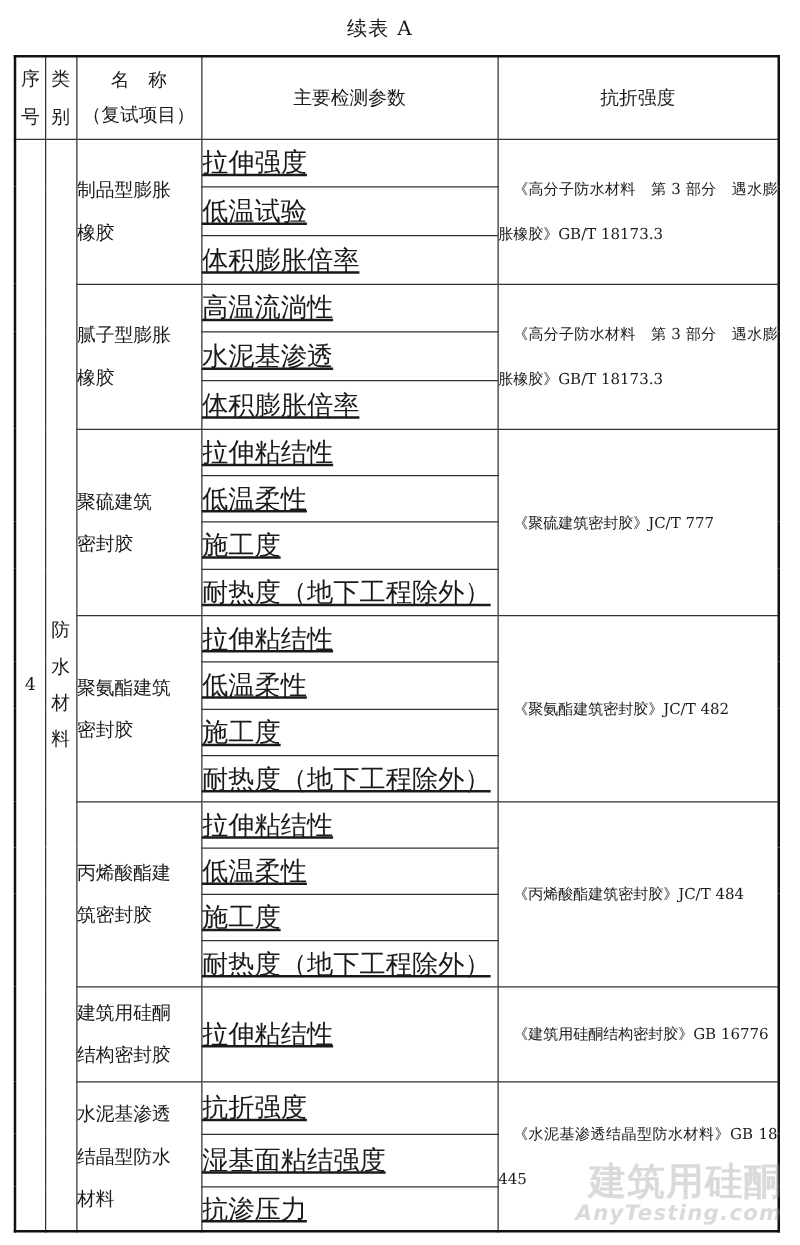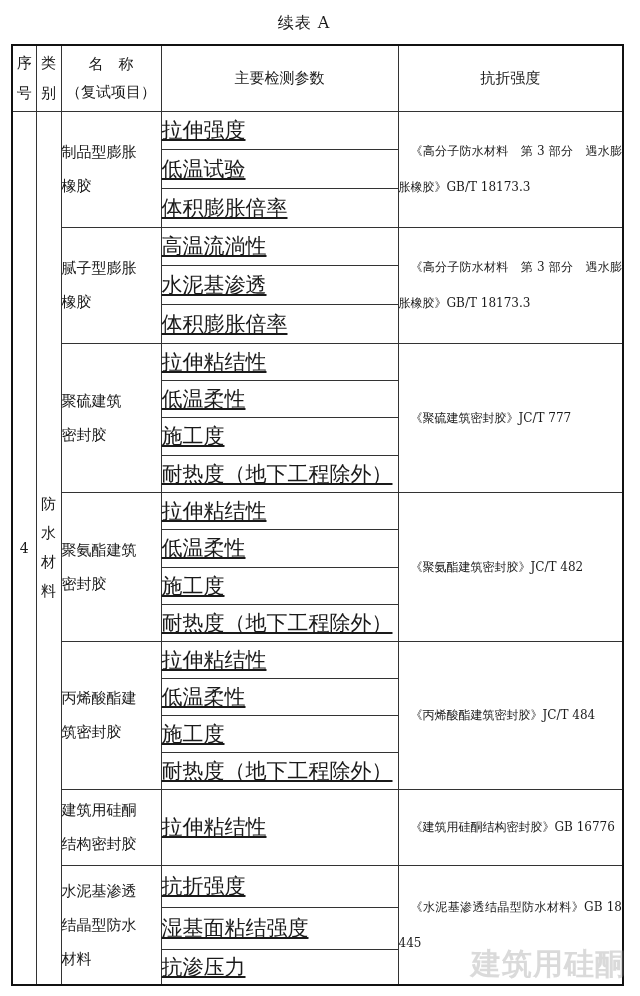--- a/index.html
+++ b/index.html
@@ -201,13 +201,14 @@
       <td class="param">湿基面粘结强度</td>
     </tr>
     <tr style="height:36px">
       <td class="param">抗渗压力</td>
     </tr>
   </tbody>
 </table>
 
 <div class="watermark">
   <div class="cn">建筑用硅酮</div>
+  <div class="en">AnyTesting.com</div>
 </div>
 
 </body></html>

